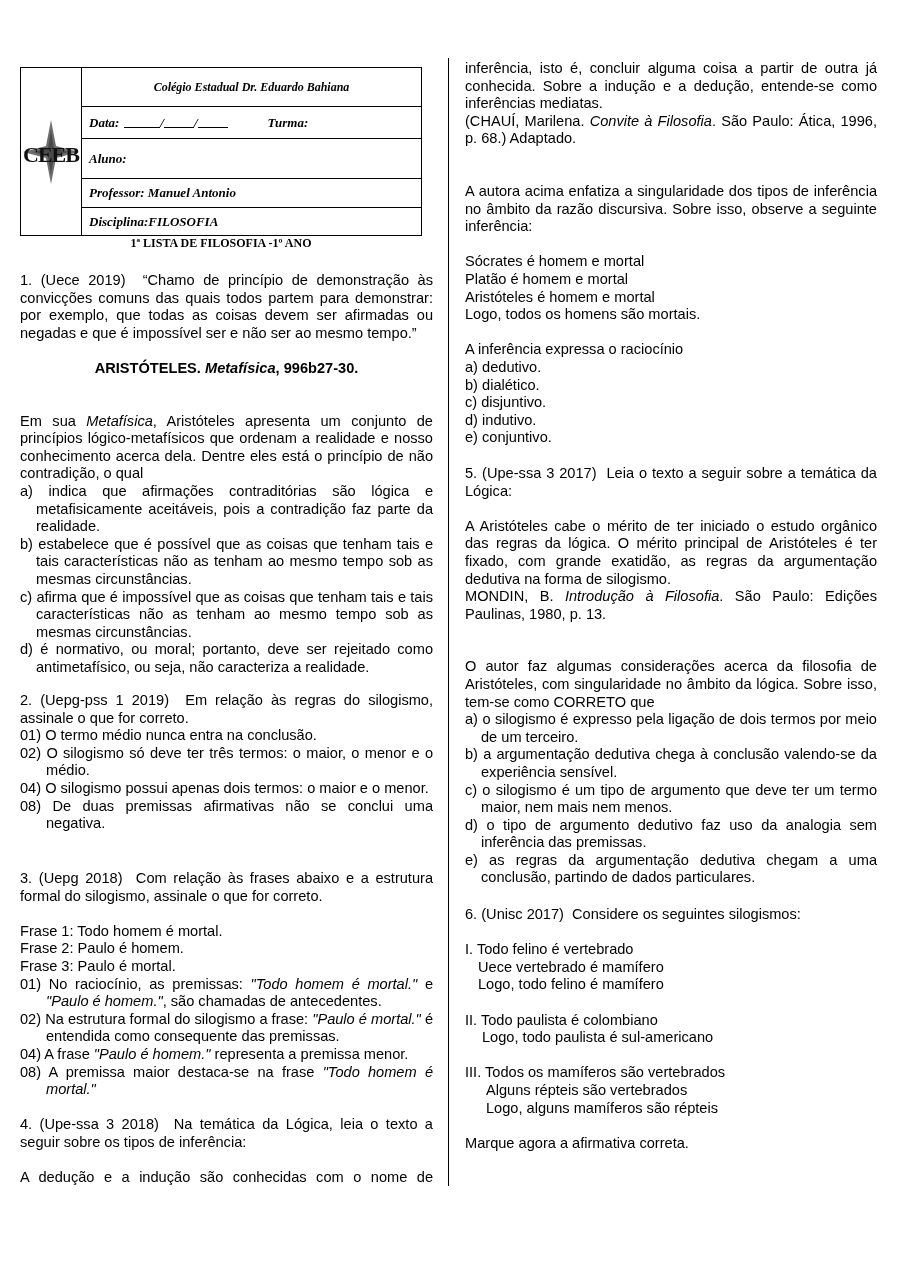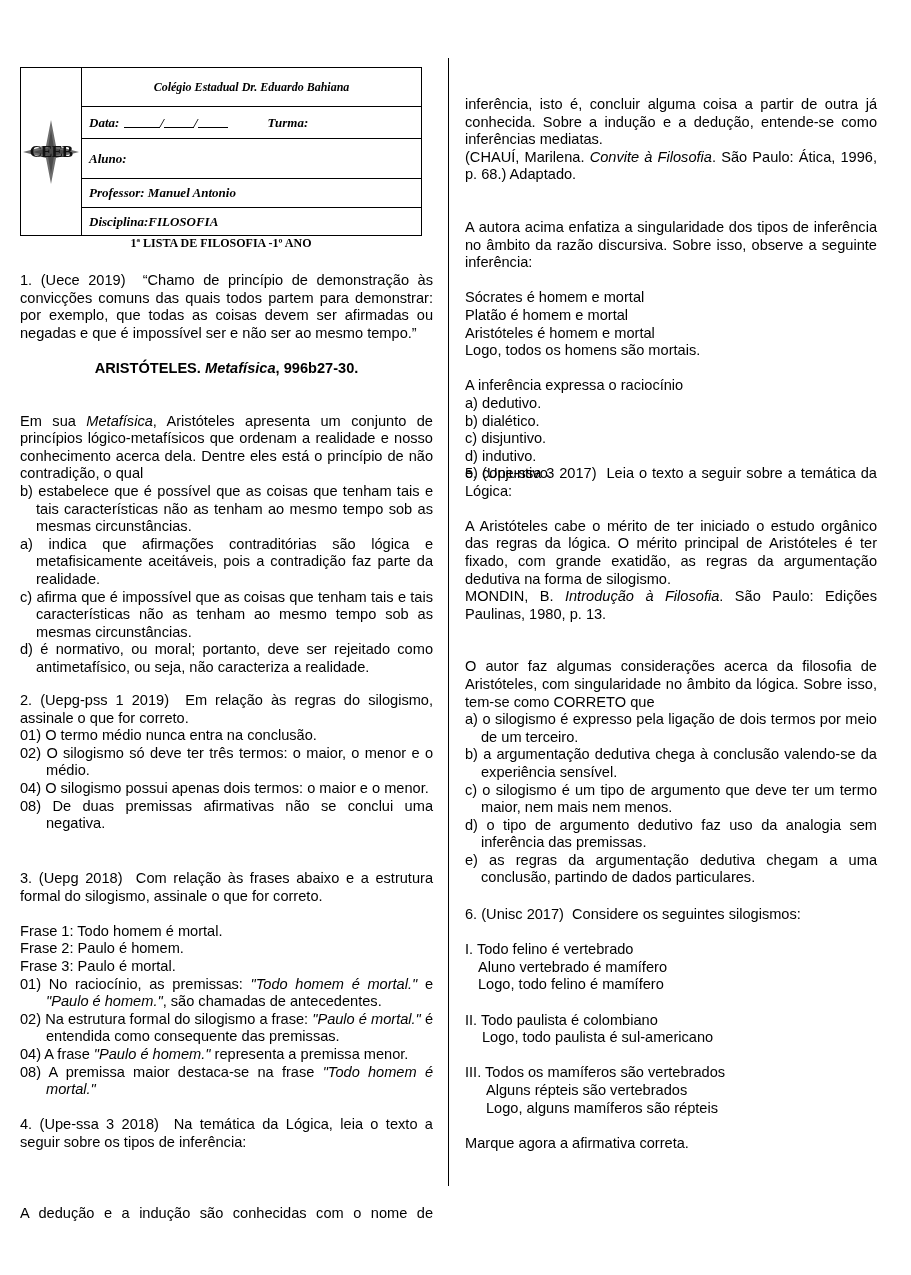--- a/index.html
+++ b/index.html
@@ -2,21 +2,21 @@
 <html><head>
 <meta charset="utf-8">
 <style>
   html, body { margin:0; padding:0; background:#ffffff; }
   body { width:911px; height:1275px; position:relative; overflow:hidden; color:#000; font-family:"Liberation Sans", sans-serif; font-size:14.6px; }
   .divider { position:absolute; left:448px; top:58px; width:1px; height:1128px; background:#000; }
   .header { position:absolute; left:20px; top:67px; width:402px; height:169px; border:1px solid #000; box-sizing:border-box; }
   .logo-cell { position:absolute; left:0; top:0; width:60px; height:167px; border-right:1px solid #000; }
   .logo { position:absolute; left:2px; top:52px; width:56px; height:64px; }
   .logo .star { position:absolute; left:0; top:0; width:56px; height:64px; }
-  .logo .txt { position:absolute; left:0; top:22px; width:56px; text-align:center; font-family:"Liberation Serif", serif; font-weight:bold; font-size:17px; letter-spacing:-1px; color:#111; }
+  .logo .txt { position:absolute; left:0; top:22px; width:56px; text-align:center; font-family:"Liberation Serif", serif; font-weight:bold; font-size:22px; letter-spacing:-1px; color:#111; }
   .hrow { position:absolute; left:61px; right:0; border-bottom:1px solid #000; font-family:"Liberation Serif", serif; font-style:italic; font-weight:bold; font-size:13px; padding-left:7px; box-sizing:border-box; display:flex; align-items:center; }
   .hrow:last-child { border-bottom:none;text-align:right; }
   .r1 { top:0; height:39px; justify-content:center; padding-left:0; font-size:12px; }
   .r2 { top:39px; height:32px; }
   .r3 { top:71px; height:40px; }
   .r4 { top:111px; height:29px; }
   .r5 { top:140px; height:27px; }
   .turma { margin-left:40px; }
   .blank { display:inline-block; border-bottom:1px solid #000; height:10px; vertical-align:baseline; }
   .list-title { position:absolute; left:20px; top:236px; width:402px; text-align:center; font-family:"Liberation Serif", serif; font-weight:bold; font-size:12px; }
@@ -63,22 +63,22 @@
 <div class="list-title">1ª LISTA DE FILOSOFIA -1º ANO</div>
 
 <div class="divider"></div>
 
 <div class="blk" style="left:20px;top:272px;width:413px;">
   <p><span>1.</span> <span>(Uece 2019)</span>&nbsp; <span>“Chamo de princípio de demonstração às convicções comuns das quais todos partem para demonstrar: por exemplo, que todas as coisas devem ser afirmadas ou negadas e que é impossível ser e não ser ao mesmo tempo.”</span></p>
   <div class="gap"></div>
   <p style="text-align:center;font-weight:bold;"><span>ARISTÓTELES.</span> <i>Metafísica</i><span>, 996b27-30.</span></p>
   <div class="gap2"></div>
   <p><span>Em sua</span> <i>Metafísica</i><span>, Aristóteles apresenta um conjunto de princípios lógico-metafísicos que ordenam a realidade e nosso conhecimento acerca dela. Dentre eles está o princípio de não contradição, o qual</span></p>
+  <p class="opt">a) indica que afirmações contraditórias são lógica e metafisicamente aceitáveis, pois a contradição faz parte da realidade.</p>
   <p class="opt">b) estabelece que é possível que as coisas que tenham tais e tais características não as tenham ao mesmo tempo sob as mesmas circunstâncias.</p>
-  <p class="opt">a) indica que afirmações contraditórias são lógica e metafisicamente aceitáveis, pois a contradição faz parte da realidade.</p>
   <p class="opt">c) afirma que é impossível que as coisas que tenham tais e tais características não as tenham ao mesmo tempo sob as mesmas circunstâncias.</p>
   <p class="opt">d) é normativo, ou moral; portanto, deve ser rejeitado como antimetafísico, ou seja, não caracteriza a realidade.</p>
 </div>
 
 <div class="blk" style="left:20px;top:692px;width:413px;">
   <p><span>2.</span> <span>(Uepg-pss 1 2019)</span>&nbsp; <span>Em relação às regras do silogismo, assinale o que for correto.</span></p>
   <p class="opt2">01) O termo médio nunca entra na conclusão.</p>
   <p class="opt2">02) O silogismo só deve ter três termos: o maior, o menor e o médio.</p>
   <p class="opt2">04) O silogismo possui apenas dois termos: o maior e o menor.</p>
   <p class="opt2">08) De duas premissas afirmativas não se conclui uma negativa.</p>
@@ -92,24 +92,24 @@
   <p>Frase 3: Paulo é mortal.</p>
   <p class="opt2"><span>01) No raciocínio, as premissas:</span> <i>"Todo homem é mortal."</i> <span>e</span> <i>"Paulo é homem."</i><span>, são chamadas de antecedentes.</span></p>
   <p class="opt2"><span>02) Na estrutura formal do silogismo a frase:</span> <i>"Paulo é mortal."</i> <span>é entendida como consequente das premissas.</span></p>
   <p class="opt2"><span>04) A frase</span> <i>"Paulo é homem."</i> <span>representa a premissa menor.</span></p>
   <p class="opt2"><span>08) A premissa maior destaca-se na frase</span> <i>"Todo homem é mortal."</i></p>
 </div>
 
 <div class="blk" style="left:20px;top:1116px;width:413px;">
   <p><span>4.</span> <span>(Upe-ssa 3 2018)</span>&nbsp; <span>Na temática da Lógica, leia o texto a seguir sobre os tipos de inferência:</span></p>
   <div class="gap"></div>
-  <p style="text-align-last:justify;margin-top:36px;">A dedução e a indução são conhecidas com o nome de</p>
+  <p style="text-align-last:justify;">A dedução e a indução são conhecidas com o nome de</p>
 </div>
 
-<div class="blk" style="left:465px;top:60px;width:412px;margin-top:36px;">
+<div class="blk" style="left:465px;top:60px;width:412px;">
   <p>inferência, isto é, concluir alguma coisa a partir de outra já conhecida. Sobre a indução e a dedução, entende-se como inferências mediatas.</p>
   <p><span>(CHAUÍ, Marilena.</span> <i>Convite à Filosofia</i><span>. São Paulo: Ática, 1996, p. 68.) Adaptado.</span></p>
   <div class="gap2"></div>
   <p>A autora acima enfatiza a singularidade dos tipos de inferência no âmbito da razão discursiva. Sobre isso, observe a seguinte inferência:</p>
   <div class="gap"></div>
   <p>Sócrates é homem e mortal</p>
   <p>Platão é homem e mortal</p>
   <p>Aristóteles é homem e mortal</p>
   <p>Logo, todos os homens são mortais.</p>
   <div class="gap"></div>
@@ -132,21 +132,21 @@
   <p class="opt">b) a argumentação dedutiva chega à conclusão valendo-se da experiência sensível.</p>
   <p class="opt">c) o silogismo é um tipo de argumento que deve ter um termo maior, nem mais nem menos.</p>
   <p class="opt">d) o tipo de argumento dedutivo faz uso da analogia sem inferência das premissas.</p>
   <p class="opt">e) as regras da argumentação dedutiva chegam a uma conclusão, partindo de dados particulares.</p>
 </div>
 
 <div class="blk" style="left:465px;top:906px;width:412px;">
   <p><span>6.</span> <span>(Unisc 2017)</span>&nbsp; <span>Considere os seguintes silogismos:</span></p>
   <div class="gap"></div>
   <p>I. Todo felino é vertebrado</p>
-  <p class="ind1">Aluno vertebrado é mamífero</p>
+  <p class="ind1">Uece vertebrado é mamífero</p>
   <p class="ind1">Logo, todo felino é mamífero</p>
   <div class="gap"></div>
   <p>II. Todo paulista é colombiano</p>
   <p class="ind2">Logo, todo paulista é sul-americano</p>
   <div class="gap"></div>
   <p>III. Todos os mamíferos são vertebrados</p>
   <p class="ind3">Alguns répteis são vertebrados</p>
   <p class="ind3">Logo, alguns mamíferos são répteis</p>
   <div class="gap"></div>
   <p>Marque agora a afirmativa correta.</p>

